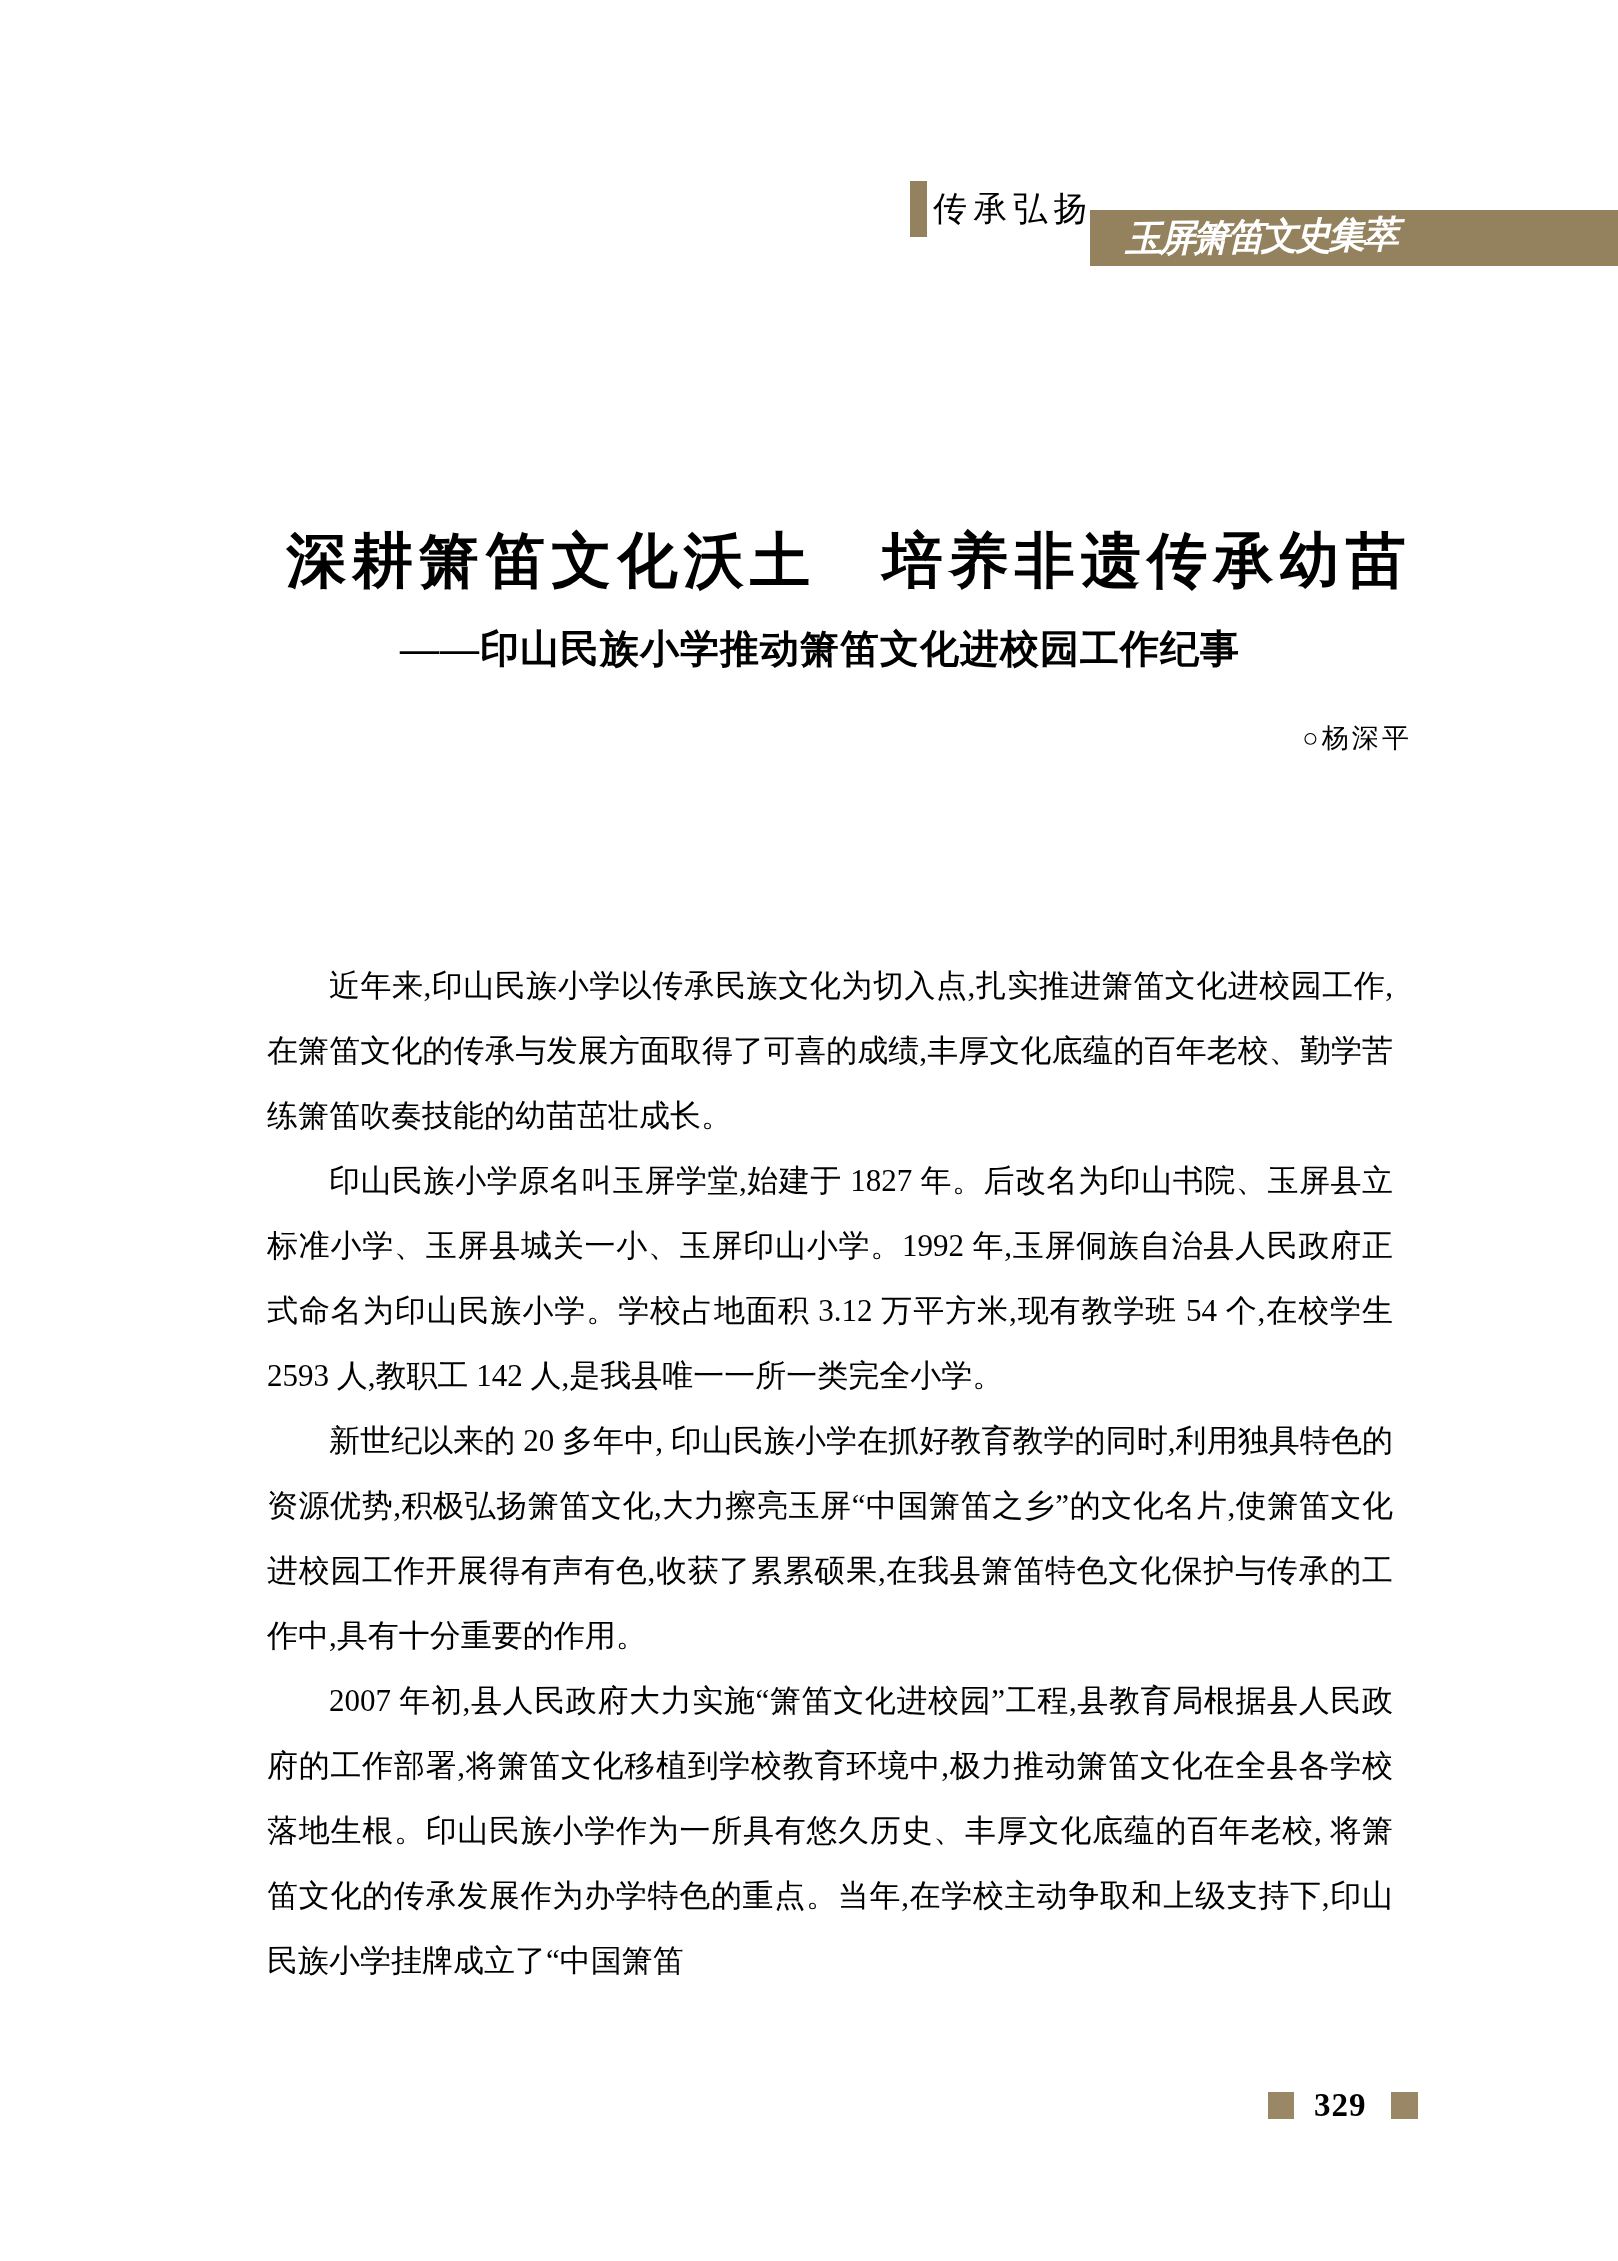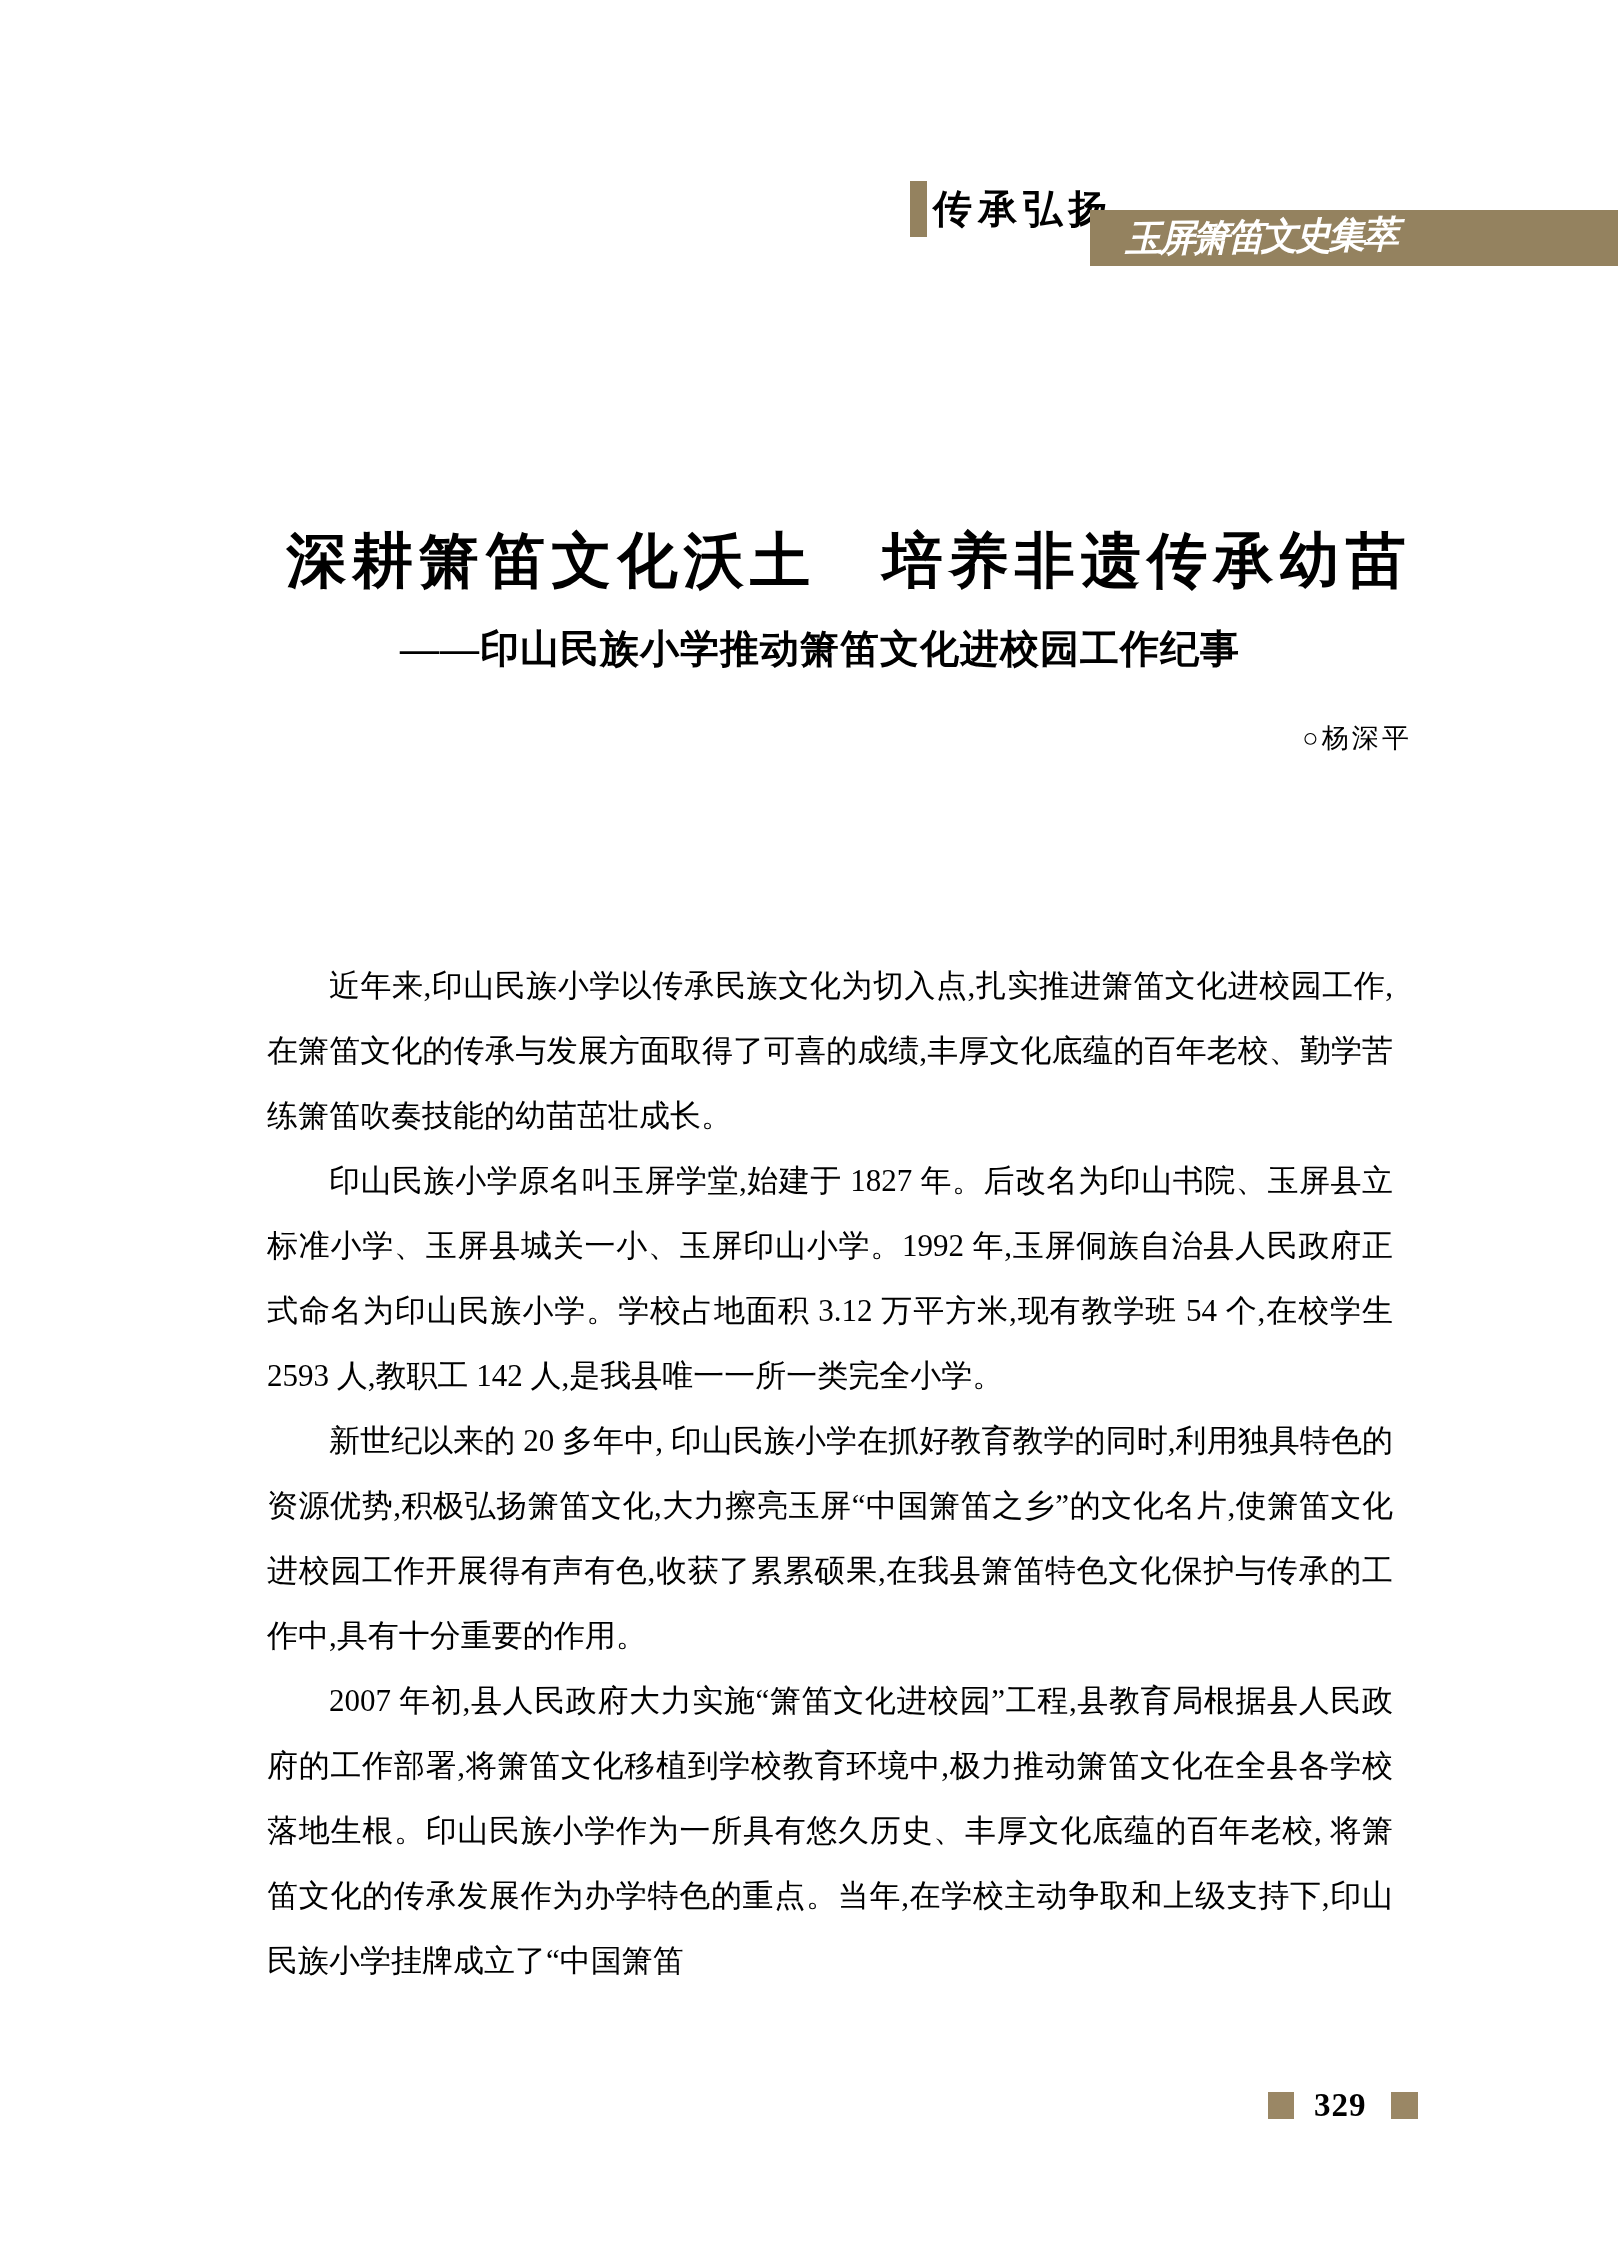--- a/index.html
+++ b/index.html
@@ -17,21 +17,21 @@
   .accent-bar {
     position: absolute;
     left: 910px; top: 181px;
     width: 17px; height: 56px;
     background: #94825f;
   }
   .section-label {
     position: absolute;
     left: 933px; top: 181px; height: 56px;
     display: flex; align-items: center;
-    font-size: 39px; font-weight: bold;
+    font-size: 34px; font-weight: normal;
     letter-spacing: 6.2px;
     white-space: nowrap;
   }
   .banner {
     position: absolute;
     left: 1090px; top: 182px;
     width: 528px; height: 56px;
     background: #94825f;
     margin-top: 28px;
   }

